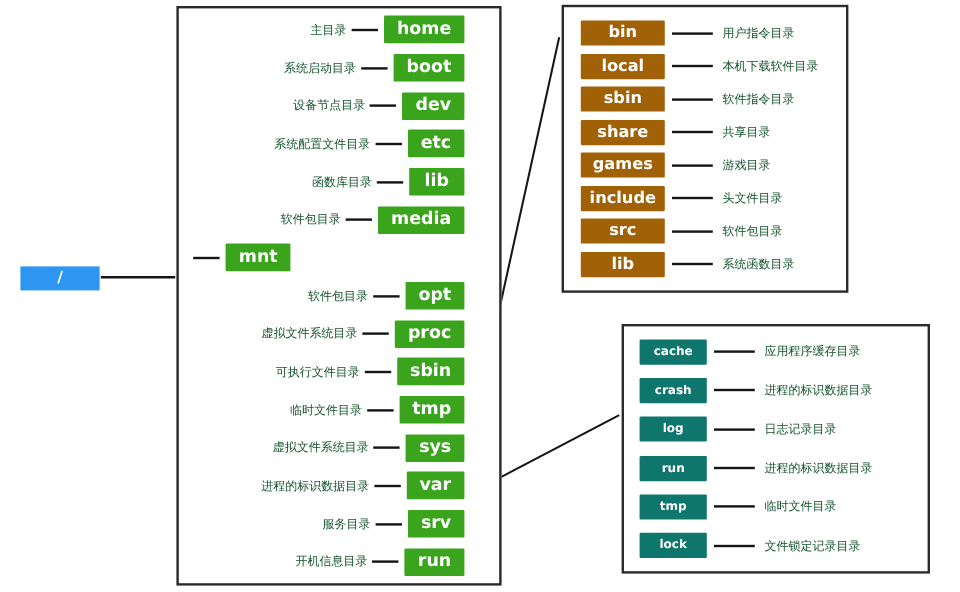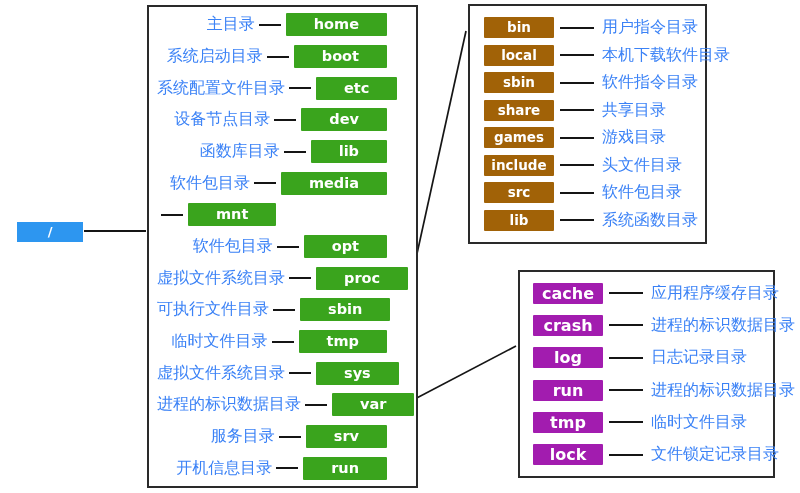--- a/index.html
+++ b/index.html
@@ -8,32 +8,32 @@
   .page { position:relative; width:800px; height:493px; background:#ffffff; overflow:hidden; }
 
   .panel { position:absolute; border:2px solid #2a2a2a; background:#ffffff;
            display:flex; flex-direction:column; }
   .panel-main { left:147px; top:5px;   width:271px; height:483px; padding:2px 29px 2px 8px; }
   .panel-usr  { left:468px; top:4px;   width:239px; height:240px; padding:8px 4px 8px 14px; }
   .panel-var  { left:518px; top:270px; width:257px; height:208px; padding:5px 4px 5px 13px; }
 
   .row { flex:1; display:flex; align-items:center; min-height:0; }
 
-  .desc { font-size:16px; color:#3b82f6; white-space:nowrap; }
+  .desc { font-size:10px; color:#14532d; white-space:nowrap; }
   .panel-main .desc { flex:1; text-align:right; }
 
   .tick { height:2px; background:#151515; flex:none; }
   .panel-main .tick { width:22px; margin:0 5px 0 4px; }
   .panel-usr .tick, .panel-var .tick { width:34px; margin:0 8px 0 6px; }
 
   .chip { color:#ffffff; font-weight:bold; text-align:center; flex:none;
           border-radius:1px; white-space:nowrap; }
-  .chip-green   { background:#3aa41d; font-size:14.5px; line-height:23px; min-width:46px; padding:0 28px; }
+  .chip-green   { background:#3aa41d; font-size:14.5px; line-height:23px; min-width:46px; padding:0 11px; }
   .chip-orange  { background:#a16207; font-size:13.5px; line-height:21px; width:70px; }
-  .chip-magenta { background:#a21caf; font-size:16px; line-height:21px; width:70px; }
+  .chip-magenta { background:#0f766e; font-size:10px; line-height:21px; width:56px; }
 
   .root-chip { position:absolute; left:17px; top:222px; width:66px; height:20px;
                background:#2d96f0; color:#ffffff; font-weight:bold; font-size:13px;
                text-align:center; line-height:20px; }
 
   svg.links { position:absolute; left:0; top:0; width:800px; height:493px; pointer-events:none; }
   svg.links line { stroke:#151515; }
 </style>
 </head>
 <body>
@@ -53,30 +53,30 @@
       <span class="desc">主目录</span>
       <span class="tick"></span>
       <span class="chip chip-green">home</span>
     </div>
     <div class="row">
       <span class="desc">系统启动目录</span>
       <span class="tick"></span>
       <span class="chip chip-green">boot</span>
     </div>
     <div class="row">
+      <span class="desc">设备节点目录</span>
+      <span class="tick"></span>
+      <span class="chip chip-green">dev</span>
+    </div>
+    <div class="row">
       <span class="desc">系统配置文件目录</span>
       <span class="tick"></span>
       <span class="chip chip-green">etc</span>
     </div>
     <div class="row">
-      <span class="desc">设备节点目录</span>
-      <span class="tick"></span>
-      <span class="chip chip-green">dev</span>
-    </div>
-    <div class="row">
       <span class="desc">函数库目录</span>
       <span class="tick"></span>
       <span class="chip chip-green">lib</span>
     </div>
     <div class="row">
       <span class="desc">软件包目录</span>
       <span class="tick"></span>
       <span class="chip chip-green">media</span>
     </div>
     <div class="row">

